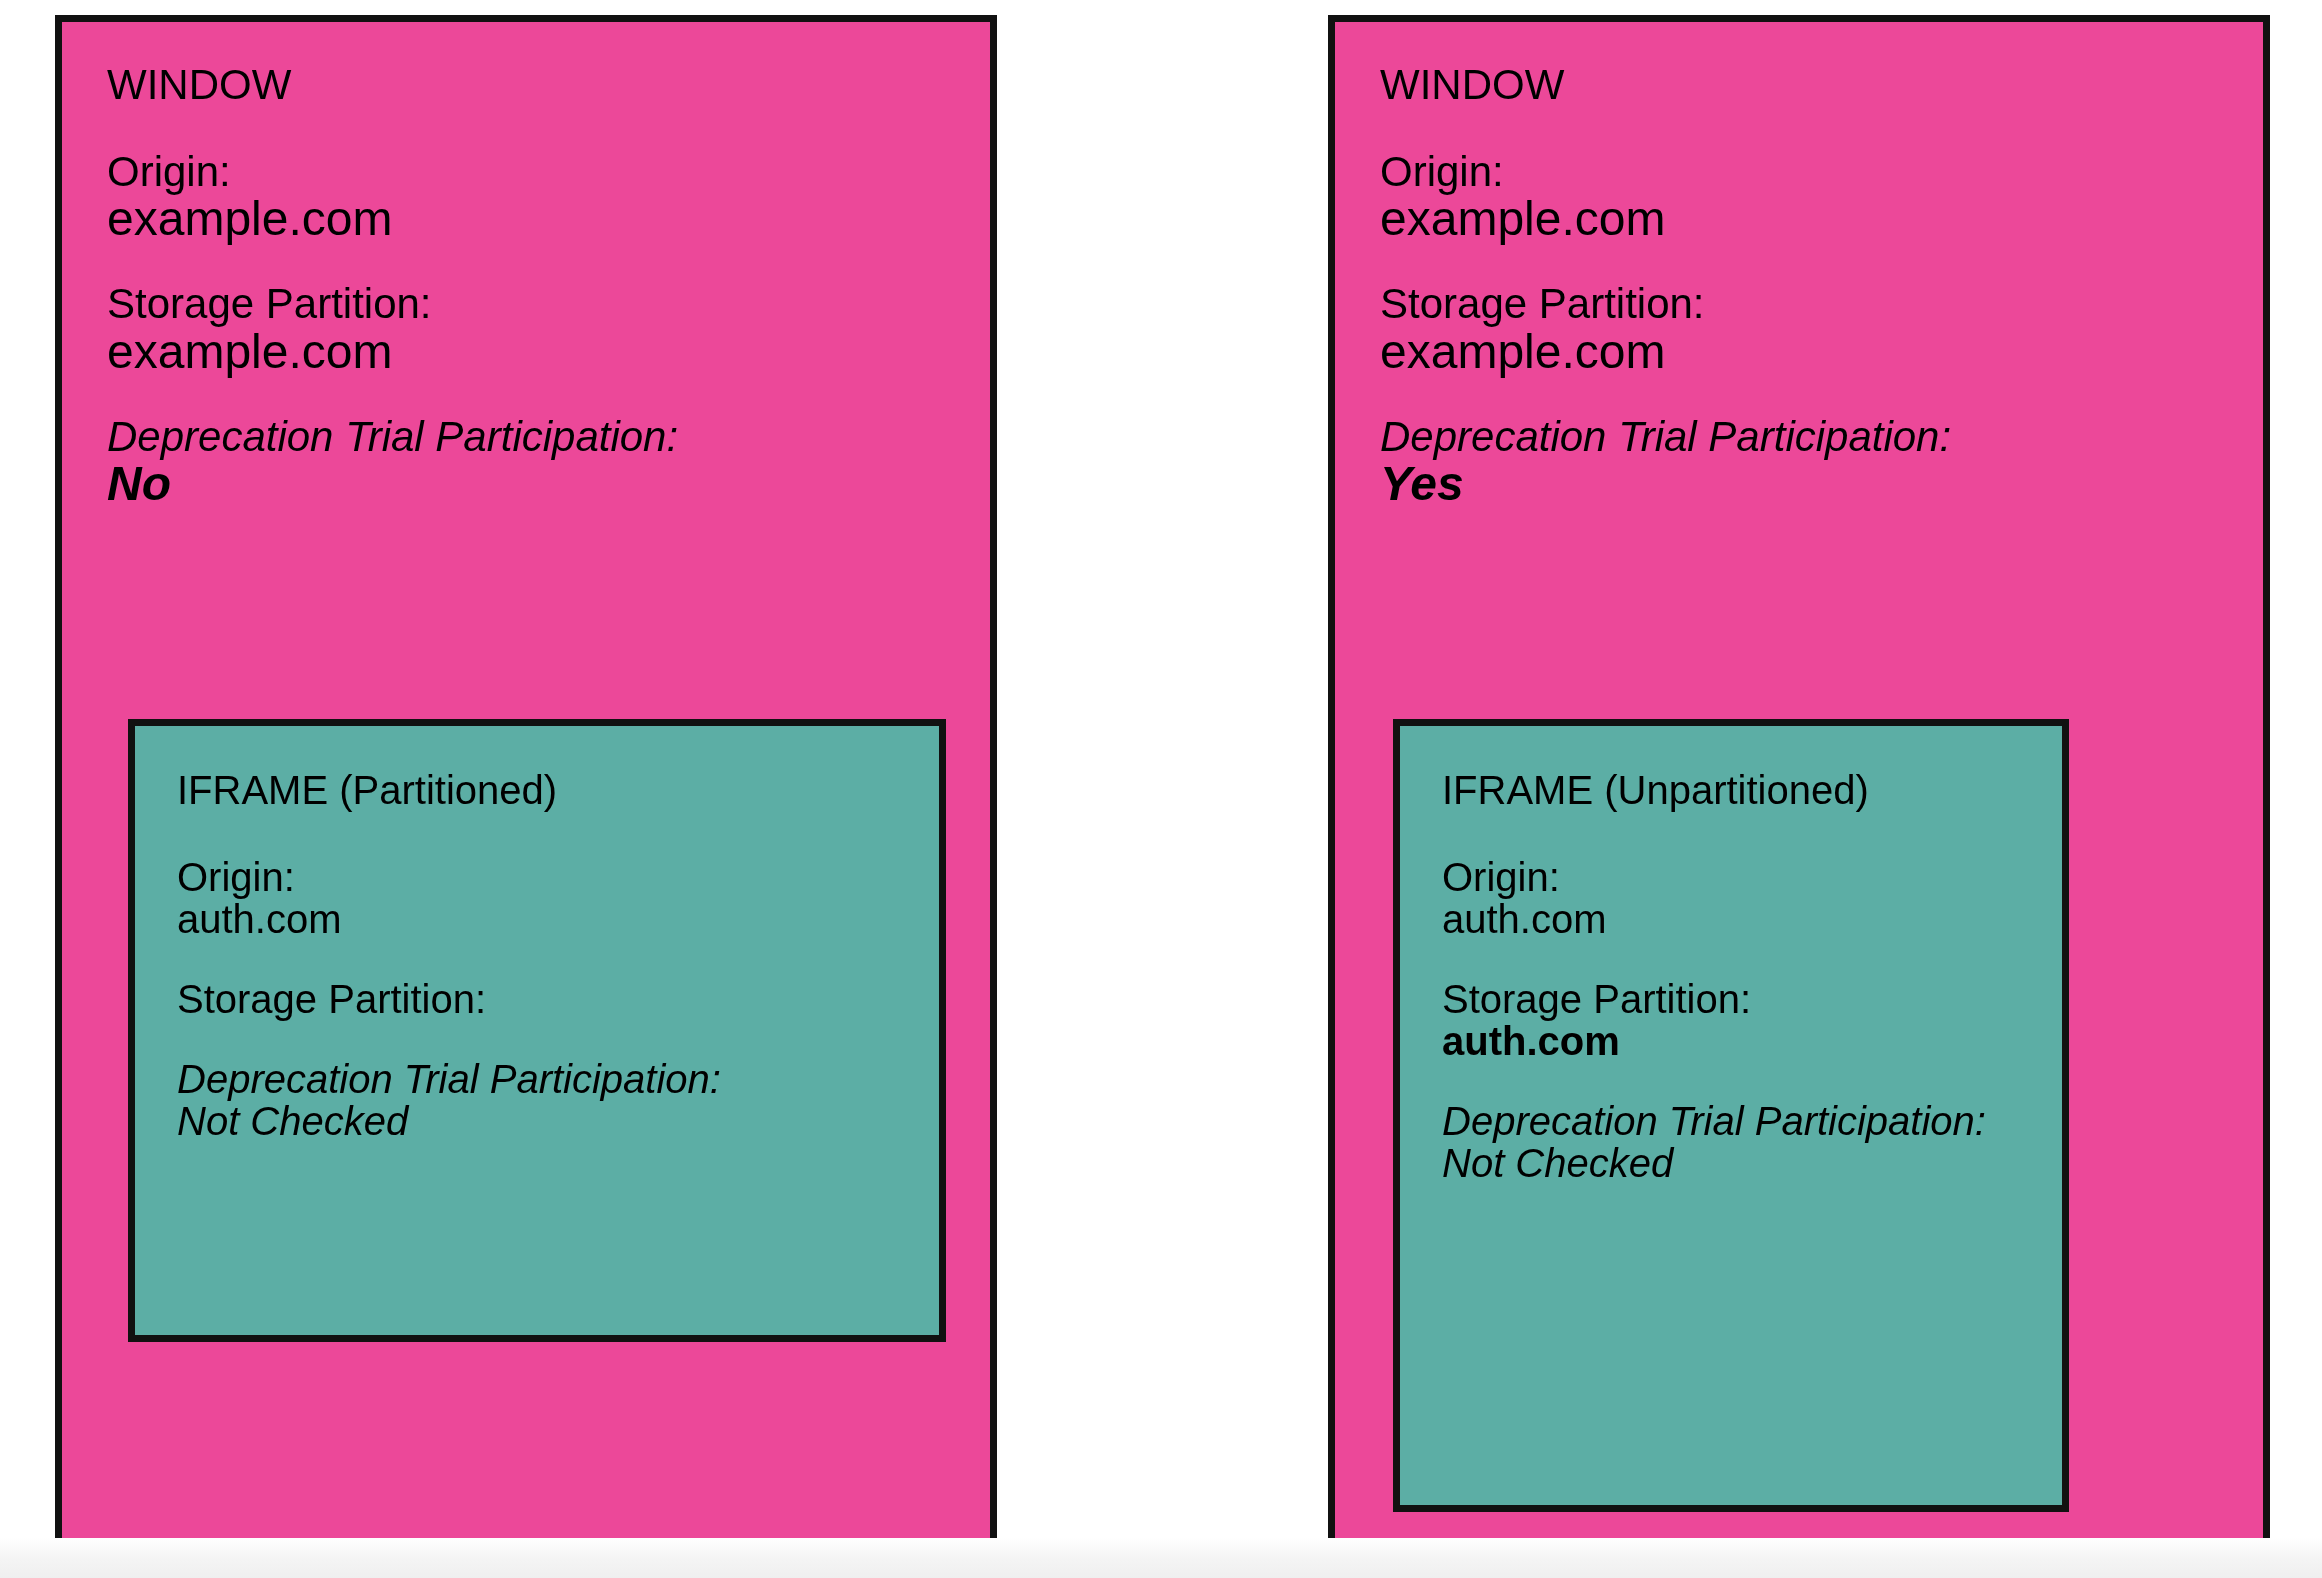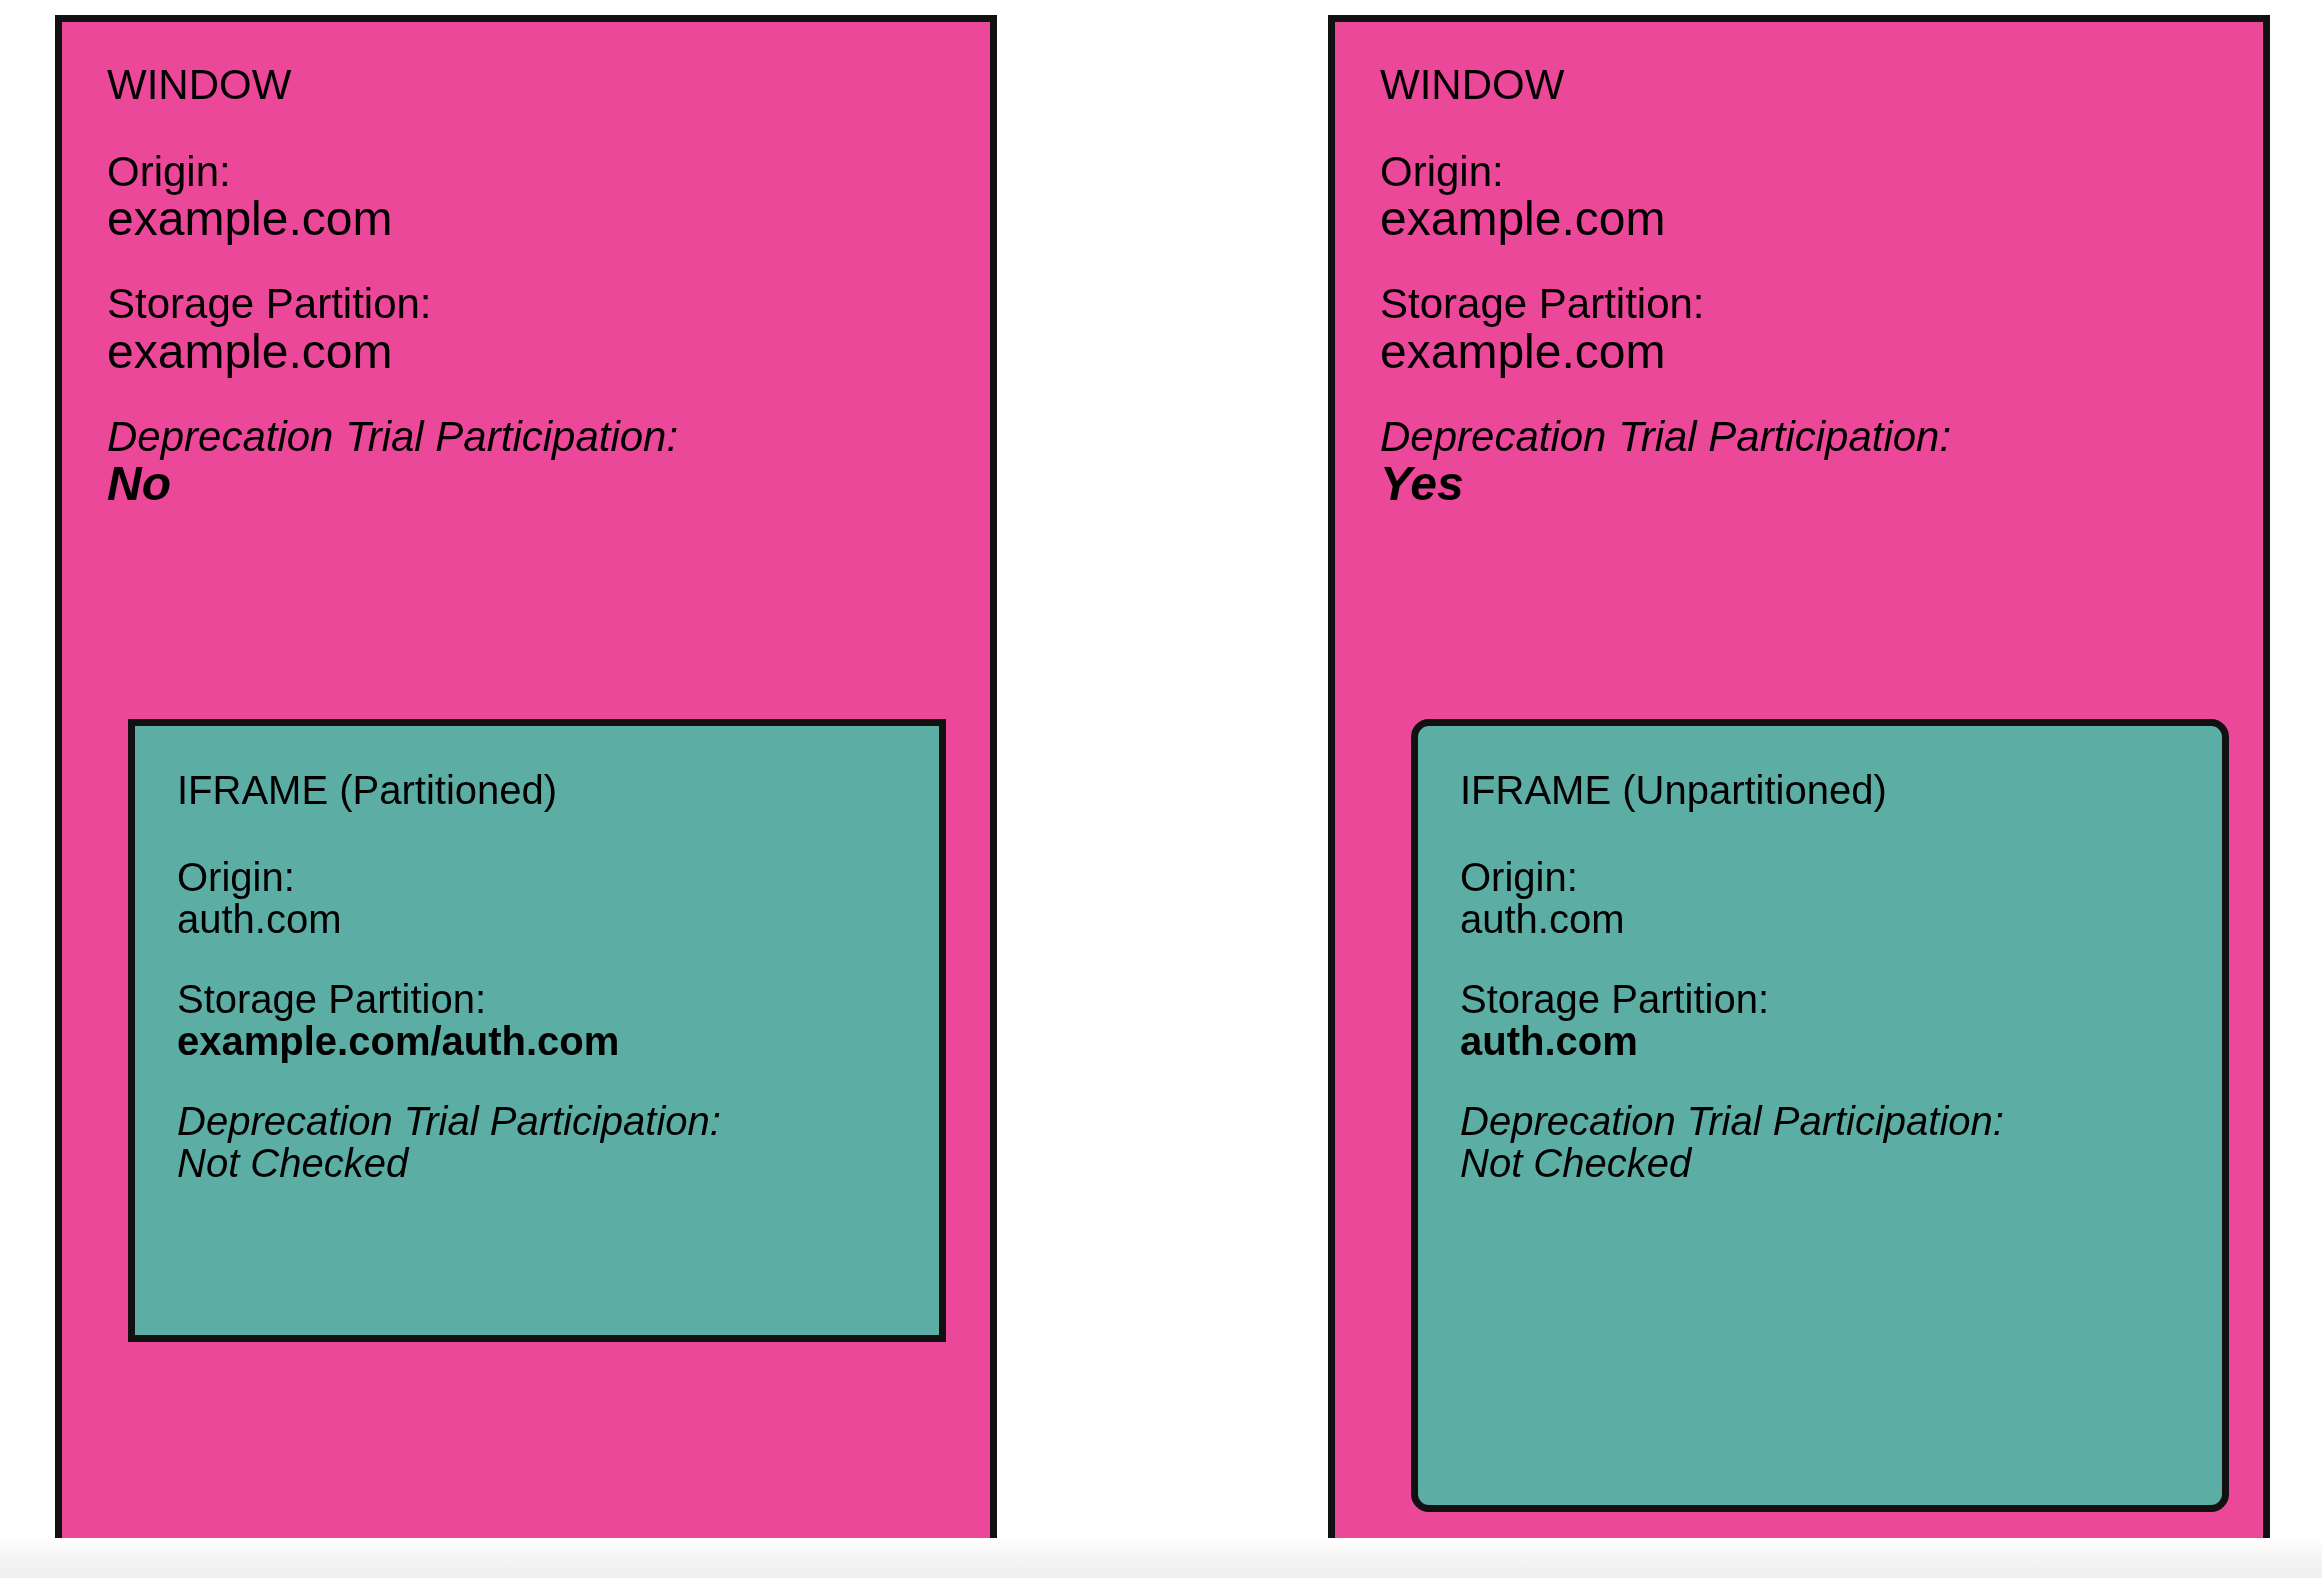--- a/index.html
+++ b/index.html
@@ -77,21 +77,21 @@
   .field-value.bold { font-weight: bold; }
 
   
   .iframe-box {
     position: absolute;
     background: #5CAEA5;
     border: 7px solid #111111;
     box-sizing: border-box;
   }
   .iframe-box.left  { left: 66px; top: 697px; width: 818px;  height: 623px; }
-  .iframe-box.right { left: 76px; top: 697px; width: 818px;  height: 793px; border-radius: 18px; }
+  .iframe-box.right { left: 58px; top: 697px; width: 676px;  height: 793px; }
 
   .iframe-title {
     position: absolute;
     left: 42px;
     top: 44px;
     font-size: 40px;
     line-height: 1.0;
     white-space: nowrap;
   }
 
@@ -132,21 +132,20 @@
     <div class="iframe-box left">
       <div class="iframe-title">IFRAME (Partitioned)</div>
 
       <div class="iframe-fields">
         <div class="field">
           <div class="field-label">Origin:</div>
           <div class="field-value">auth.com</div>
         </div>
         <div class="field">
           <div class="field-label">Storage Partition:</div>
-          <div class="field-value bold">example.com/auth.com</div>
         </div>
         <div class="field">
           <div class="field-label">Deprecation Trial Participation:</div>
           <div class="field-value">Not Checked</div>
         </div>
       </div>
     </div>
   </div>
 
   <div class="window-box right">

